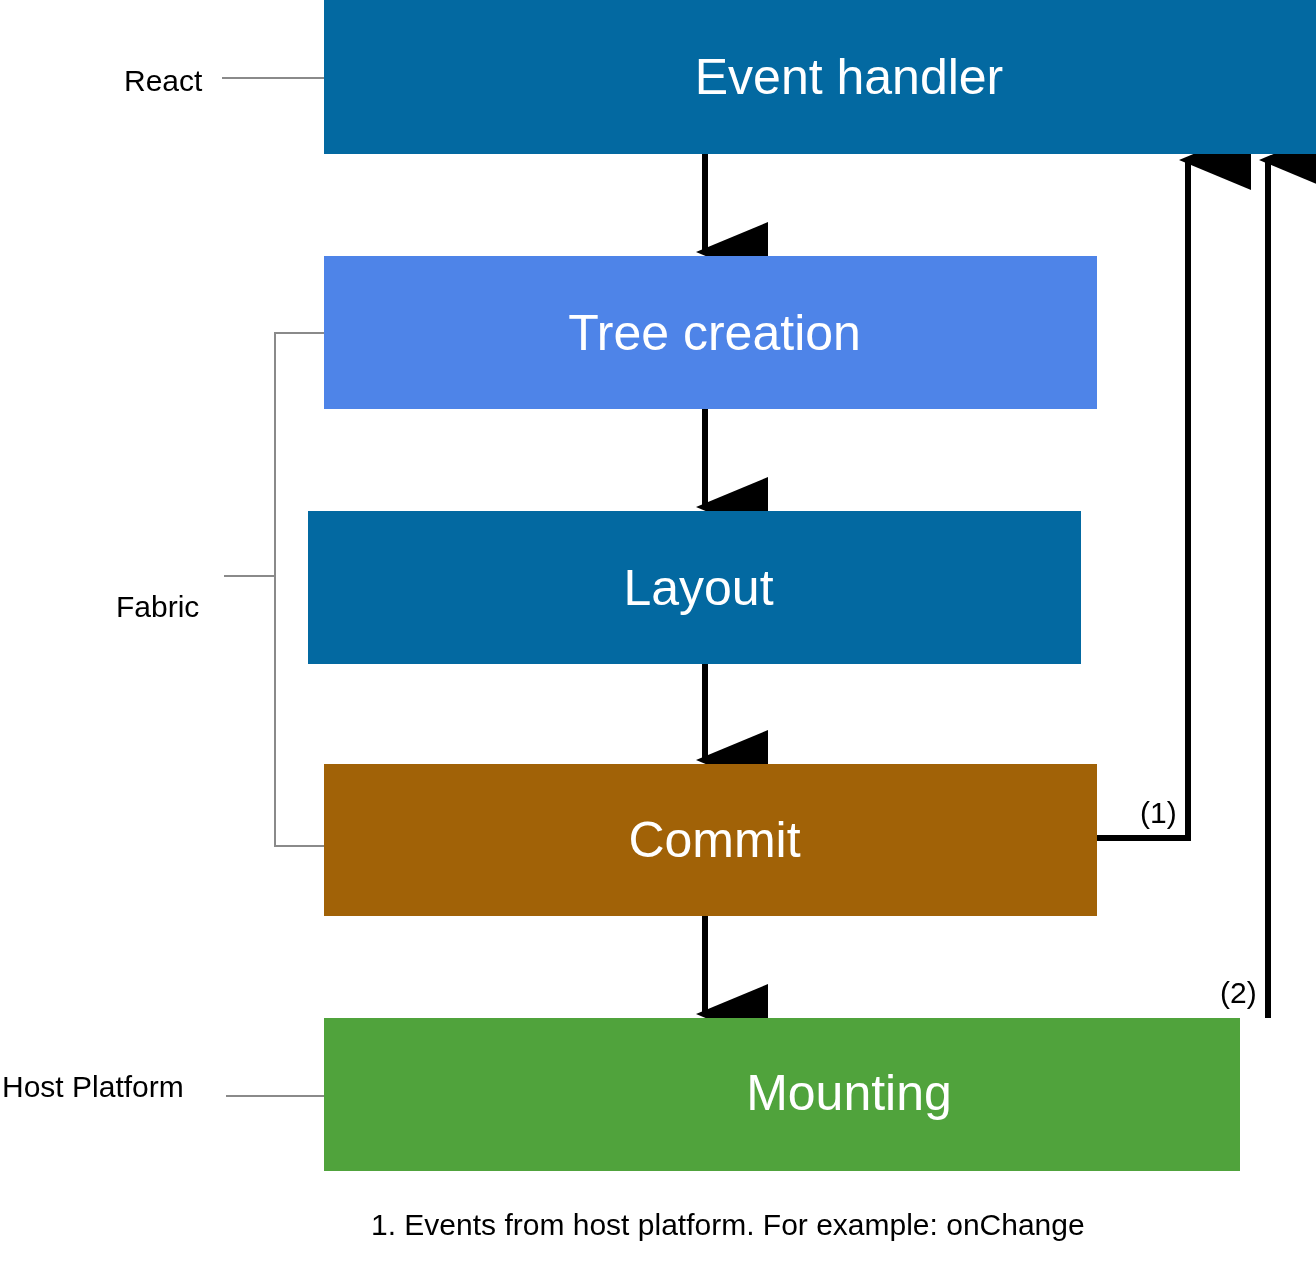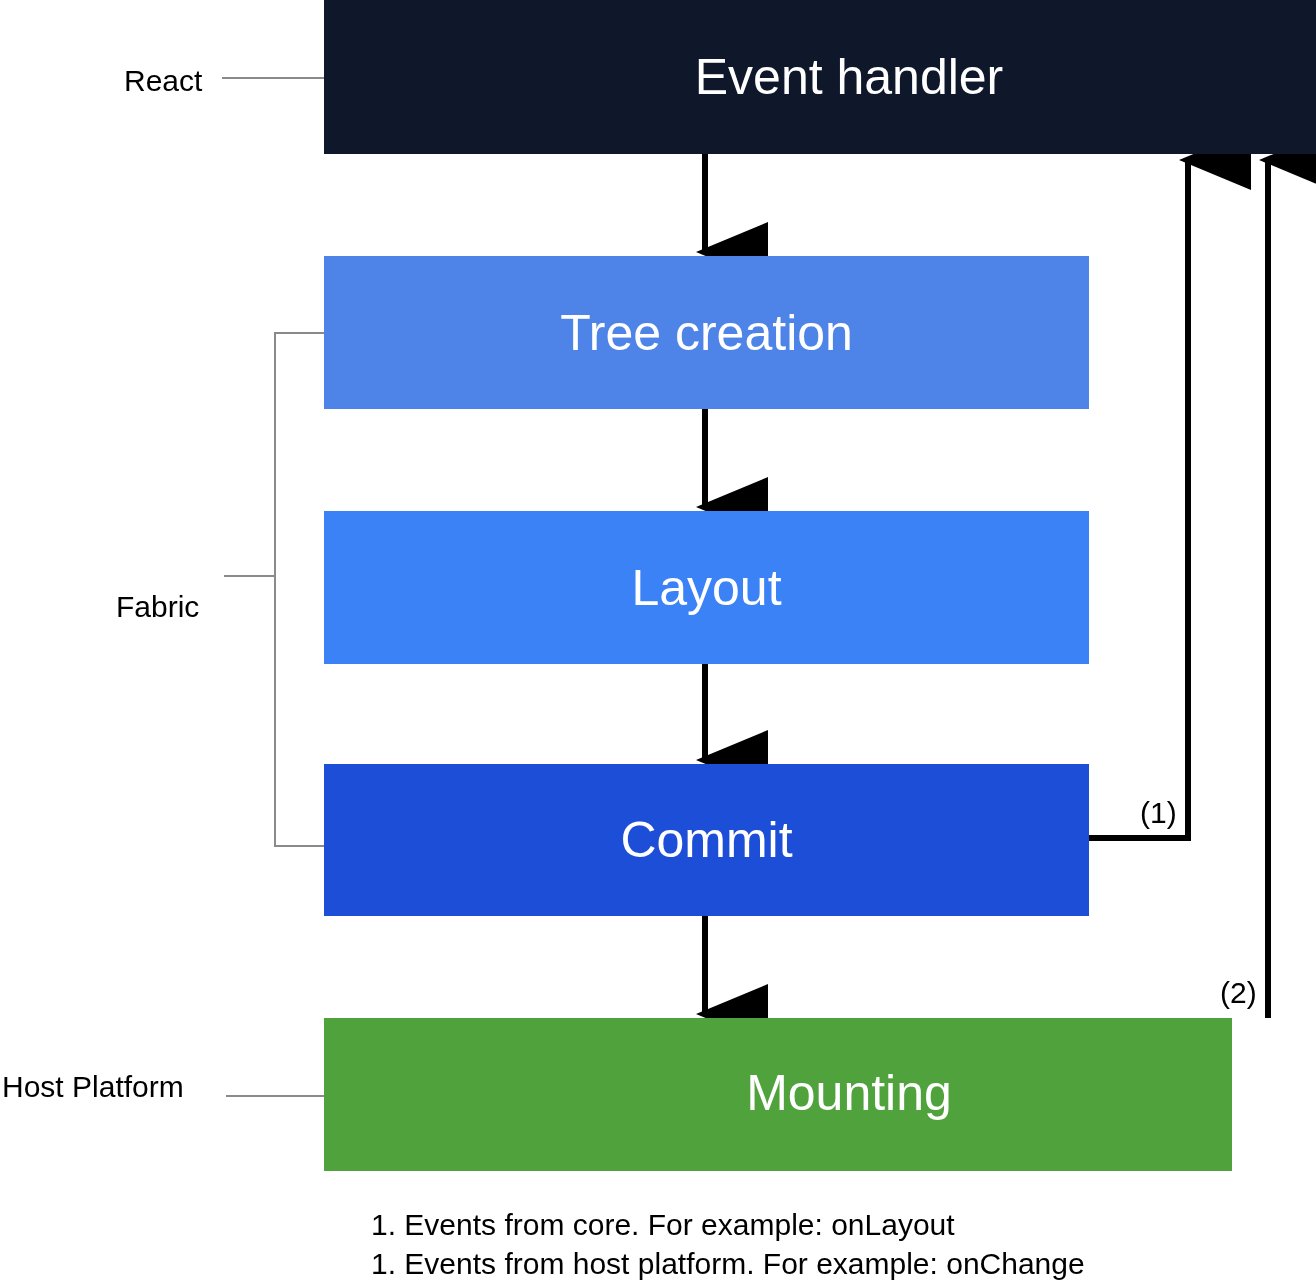--- a/index.html
+++ b/index.html
@@ -30,59 +30,60 @@
   .node {
     position: absolute;
     display: flex;
     align-items: center;
     justify-content: center;
     color: #ffffff;
     font-family: "Liberation Sans", sans-serif;
     font-weight: 400;
     letter-spacing: 0px;
     white-space: nowrap;
+    padding-left: 8px;
   }
   #node-event-handler {
     left: 324px;
     top: 0px;
     width: 992px;
     height: 154px;
-    background: #0f172a;
+    background: #0369a1;
     justify-content: flex-start;
     padding-left: 0;
   }
   #node-event-handler .node-label {
     position: absolute;
     left: 0px;
     top: 48px;
     width: 1050px;
     text-align: center;
     font-size: 50px;
     line-height: 58px;
   }
   #node-tree-creation {
     left: 324px;
     top: 256px;
     width: 765px;
     height: 153px;
     background: #4E84E8;
   }
   #node-layout {
-    left: 324px;
+    left: 308px;
     top: 511px;
     width: 765px;
     height: 153px;
-    background: #3b82f6;
+    background: #0369a1;
   }
   #node-commit {
     left: 324px;
     top: 764px;
     width: 765px;
     height: 152px;
-    background: #1d4ed8;
+    background: #a16207;
   }
   #node-mounting {
     left: 324px;
     top: 1018px;
     width: 908px;
     height: 153px;
     background: #50A33C;
     justify-content: flex-start;
   }
   #node-mounting .node-label {
@@ -209,17 +210,16 @@
 
   <div class="side-label" id="label-fabric">Fabric</div>
 
   <div class="side-label" id="label-host-platform">Host Platform</div>
 
   <div class="step-label" id="label-step-1">(1)</div>
 
   <div class="step-label" id="label-step-2">(2)</div>
 
   <div id="footnotes">
-    <span class="footnote-line">1. Events from core. For example: onLayout</span>
     <span class="footnote-line">1. Events from host platform. For example: onChange</span>
   </div>
 
 </div>
 
 </body></html>

